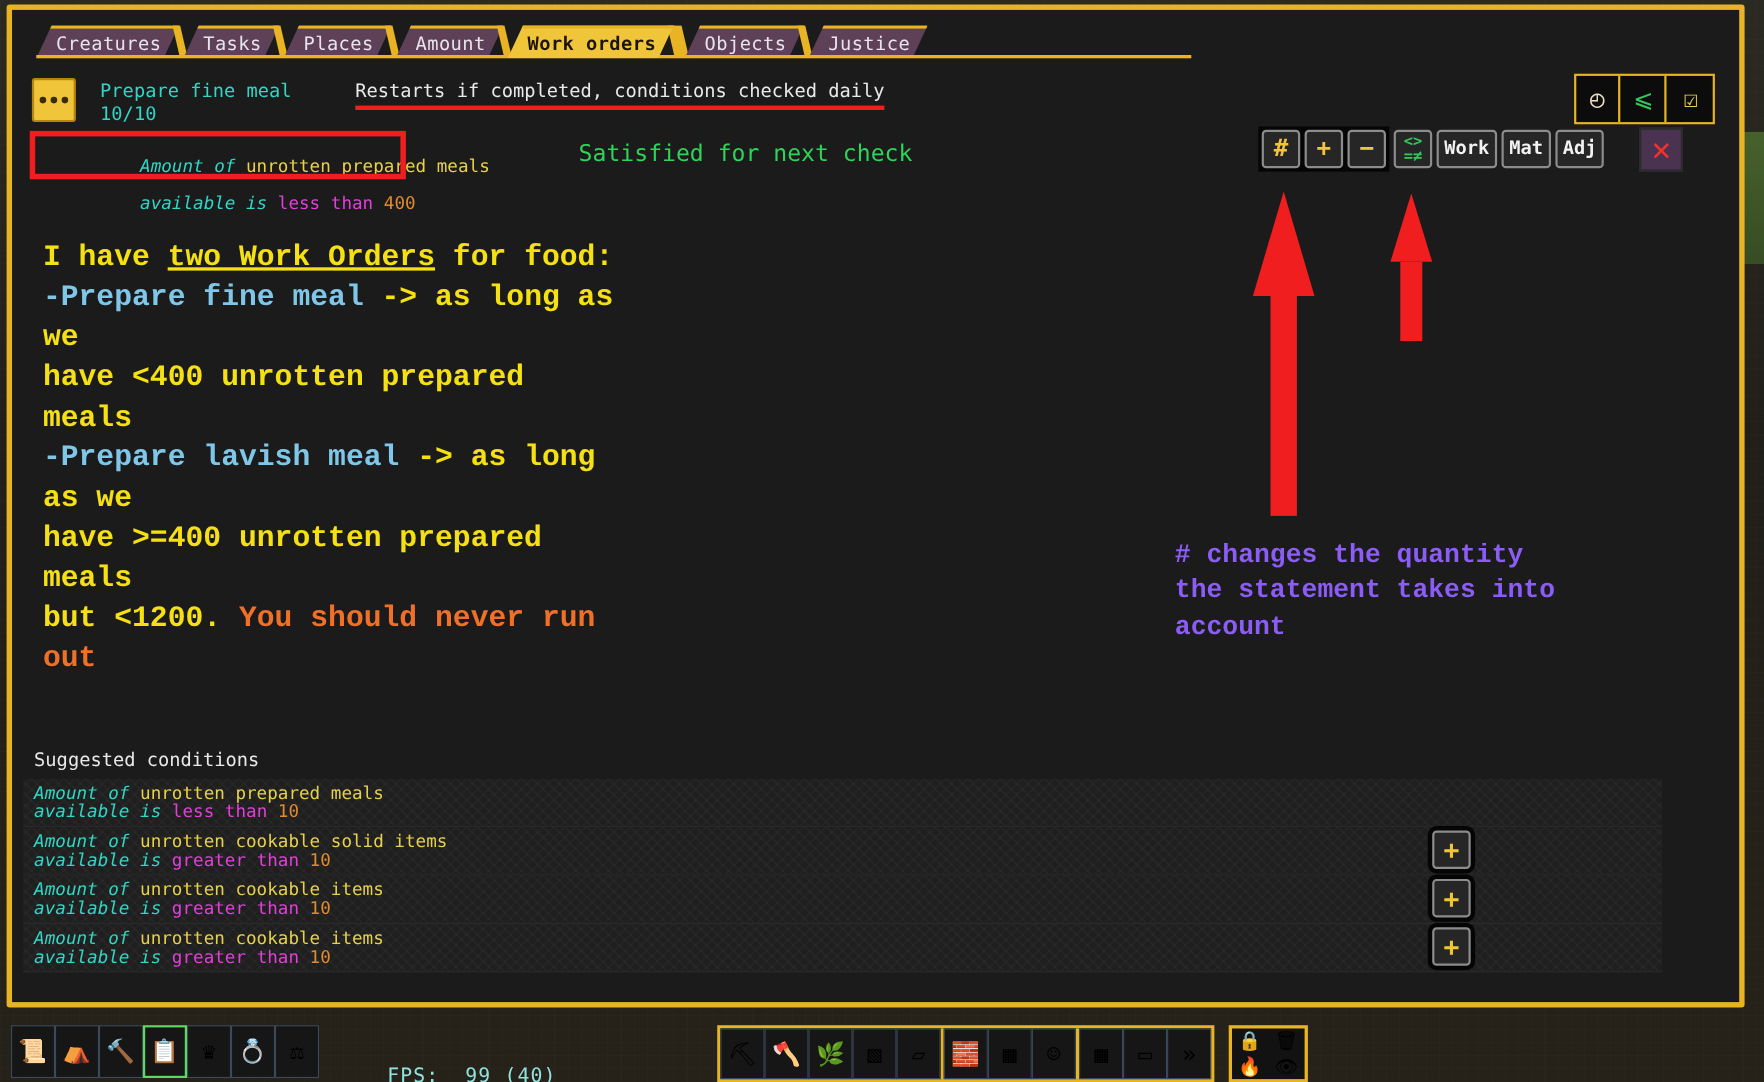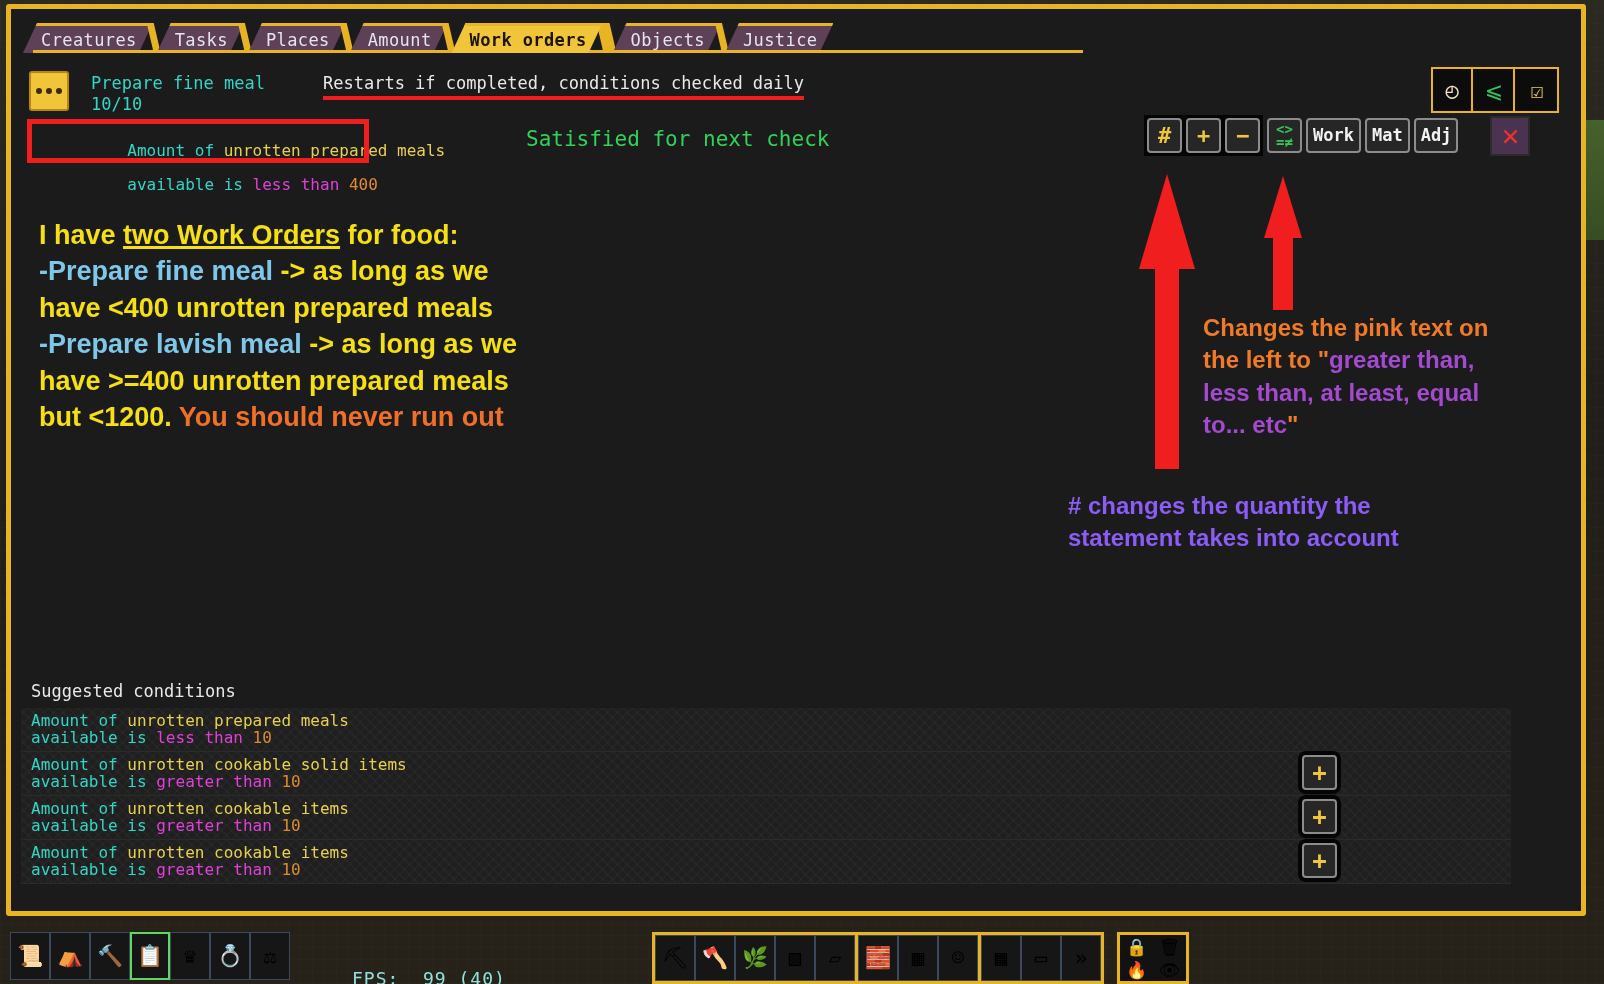--- a/index.html
+++ b/index.html
@@ -55,21 +55,21 @@
     background-color:#1f1f1f;
     background-image:
       repeating-linear-gradient(45deg, rgba(255,255,255,.022) 0 2px, transparent 2px 7px),
       repeating-linear-gradient(-45deg, rgba(255,255,255,.018) 0 2px, transparent 2px 7px);
   }
 
   
   .tabbar {
     position:absolute; left:0; top:8px; height:36px;
     display:flex; align-items:flex-end;
-    padding-left:12px;
+    padding-left:22px;
   }
   .tab {
     position:relative;
     height:30px;
     display:flex; align-items:center;
     padding:0 16px 0 18px;
     background:#5e4057;
     color:#e8e4ef;
     font-size:17px;
     letter-spacing:.4px;
@@ -133,21 +133,21 @@
   }
   .cond-highlight{
     position:absolute; left:6px; top:0px; width:342px; height:44px;
     border:5px solid #f01e1e;
   }
   .satisfied{
     position:absolute; left:505px; top:8px;
     color:#2fd35a; font-size:21px; white-space:nowrap;
   }
 
-  .c-cyan   { color:#31d6c6; }
+  .c-cyan   { color:#31d6c6;font-style:italic; }
   .c-yellow { color:#e8d14a; }
   .c-pink   { color:#e040d8; }
   .c-orange { color:#e08b2e; }
 
   
   .cond-tools{
     position:absolute; left:1133px; top:106px;
     display:flex; align-items:center; gap:4px;
   }
   .tool-grp-dark{
@@ -189,21 +189,21 @@
     width:40px;height:42px;
     display:flex;align-items:center;justify-content:center;
     border-right:2px solid #e8b424;
     font-size:22px;
   }
   .hicon:last-child{ border-right:none; }
 
   
   .anno{
     position:absolute;
-    font-family:Liberation Sans, sans-serif;
+    font-family:Liberation Mono, monospace;
     font-weight:bold;
     line-height:1.35;
   }
   #anno-main{
     left:28px; top:208px; width:530px;
     font-size:27px;
     color:#f5e014;
   }
   #anno-main .blue{ color:#7fc7e8; }
   #anno-main .orange{ color:#f07028; }
@@ -393,23 +393,20 @@
 
       <div class="anno" id="anno-main">
         <span>I have </span><span class="u">two Work Orders</span><span> for food:</span><br>
         <span class="blue">-Prepare fine meal</span><span> -&gt; as long as we</span><br>
         <span>have &lt;400 unrotten prepared meals</span><br>
         <span class="blue">-Prepare lavish meal</span><span> -&gt; as long as we</span><br>
         <span>have &gt;=400 unrotten prepared meals</span><br>
         <span>but &lt;1200. </span><span class="orange">You should never run out</span><br>
       </div>
 
-      <div class="anno" id="anno-right">
-        <span>Changes the pink text on the left to "</span><span class="purple">greater than, less than, at least, equal to... etc</span><span>"</span>
-      </div>
 
       <div class="anno" id="anno-bottom"># changes the quantity the statement takes into account</div>
 
       <div class="arrow" id="arrow-big">
         <div class="head"></div>
           <div class="shaft"></div>
       </div>
       <div class="arrow" id="arrow-small">
         <div class="head"></div>
           <div class="shaft"></div>

